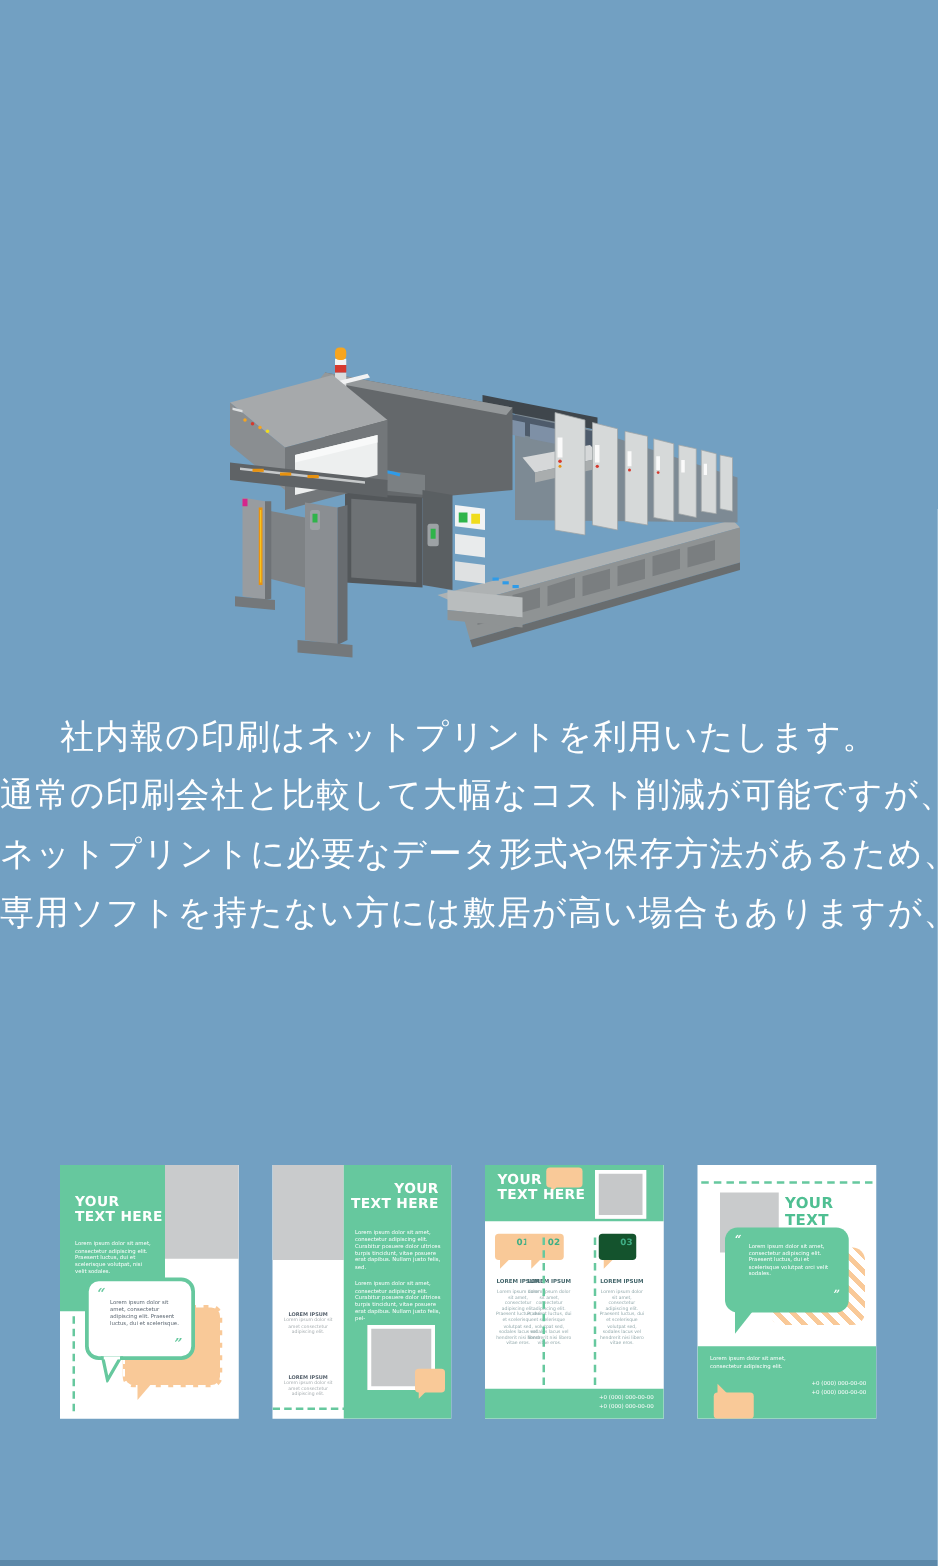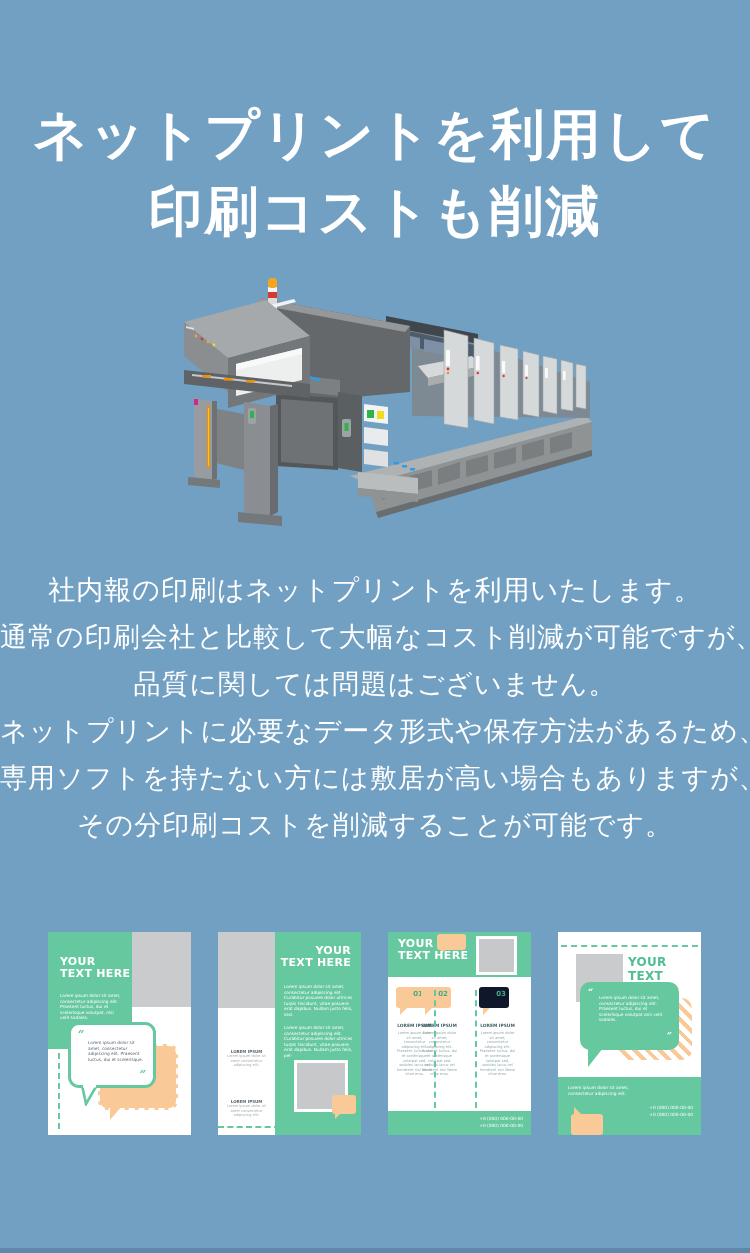--- a/index.html
+++ b/index.html
@@ -88,24 +88,20 @@
   .f4-obubble{ left:13px; top:37px; width:32px; height:21px; border-radius:3px; }
   .f4-obtail { left:16px; top:30px; width:0; height:0; border-bottom:8px solid; border-right:8px solid transparent; }
 
   .bottom-strip { position:absolute; left:0; bottom:0; width:750px; height:5px; }
 </style>
 </head>
 <body>
 
 <div class="page" style="background:#72A0C2;">
 
-  <h1 class="heading" style="color:#fff;">
-    <div>ネットプリントを利用して</div>
-    <div>印刷コストも削減</div>
-  </h1>
 
   <div class="machine">
     <svg width="420" height="268" viewBox="0 0 420 268">
 
       <g>
         <polygon points="178,210 414,150 420,156 196,218" fill="#AEB2B3"></polygon>
         <polygon points="196,218 420,156 420,184 204,246" fill="#8F9394"></polygon>
         <polygon points="210,218 232,212 232,228 210,234" fill="#7A7E80"></polygon>
         <polygon points="238,210 260,204 260,220 238,226" fill="#7A7E80"></polygon>
         <polygon points="266,203 288,196 288,212 266,219" fill="#7A7E80"></polygon>
@@ -215,24 +211,22 @@
         <rect x="76" y="142" width="8" height="16" rx="2" fill="#9DA2A5"></rect>
         <rect x="78" y="145" width="4" height="7" fill="#2FB44A"></rect>
         <polygon points="66,246 110,250 110,260 66,256" fill="#74787B"></polygon>
       </g>
     </svg>
   </div>
 
   <div class="body-text" style="color:#fff;">
     <div>社内報の印刷はネットプリントを利用いたします。</div>
     <div>通常の印刷会社と比較して大幅なコスト削減が可能ですが、</div>
-    <div>品質に関しては問題はございません。</div>
     <div>ネットプリントに必要なデータ形式や保存方法があるため、</div>
     <div>専用ソフトを持たない方には敷居が高い場合もありますが、</div>
-    <div>その分印刷コストを削減することが可能です。</div>
   </div>
 
   <div class="flyers">
 
     <div class="flyer">
       <div class="abs f1-green" style="background:#66C89E;"></div>
       <div class="abs f1-gray" style="background:#C9CBCC;"></div>
       <div class="abs f1-title flyer-title">
         <div style="color:#fff;">YOUR</div>
         <div style="color:#fff;">TEXT HERE</div>
@@ -293,21 +287,21 @@
       </div>
       <div class="abs f3-col" style="left:33px;">
         <div class="f3-bubble" style="background:#F9C998;">
           <span class="f3-num" style="color:#3FAE85;">02</span>
         </div>
         <div class="f3-btail" style="border-top-color:#F9C998;"></div>
         <div class="f3-chead">LOREM IPSUM</div>
         <div class="f3-ctext micro">Lorem ipsum dolor sit amet, consectetur adipiscing elit. Praesent luctus, dui et scelerisque volutpat sed, sodales lacus vel hendrerit nisi libero vitae eros.</div>
       </div>
       <div class="abs f3-col" style="left:91px;">
-        <div class="f3-bubble" style="background:#0f172a;">
+        <div class="f3-bubble" style="background:#14532d;">
           <span class="f3-num" style="color:#3FAE85;">03</span>
         </div>
         <div class="f3-btail" style="border-top-color:#F9C998;"></div>
         <div class="f3-chead">LOREM IPSUM</div>
         <div class="f3-ctext micro">Lorem ipsum dolor sit amet, consectetur adipiscing elit. Praesent luctus, dui et scelerisque volutpat sed, sodales lacus vel hendrerit nisi libero vitae eros.</div>
       </div>
       <div class="abs f3-sep" style="left: 45.5px; border-color: rgb(102, 200, 158);" style2=""></div>
       <div class="abs f3-sep" style="left: 87px; border-color: rgb(102, 200, 158);"></div>
       <div class="abs f3-footer" style="background:#66C89E;">
         <div class="abs f3-phones">

